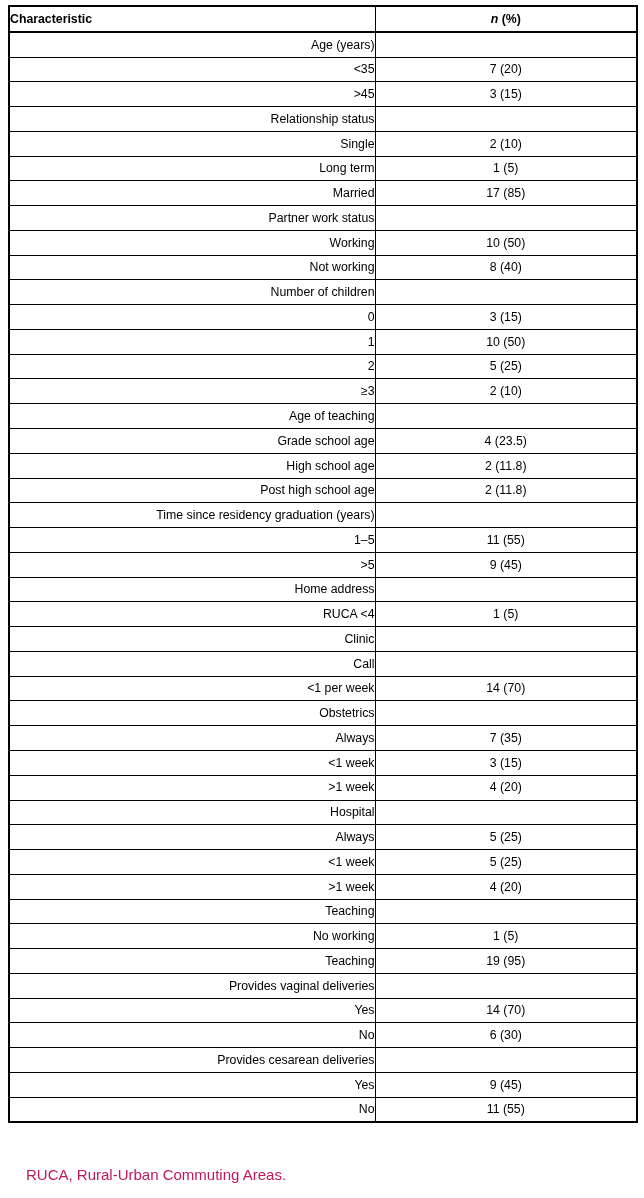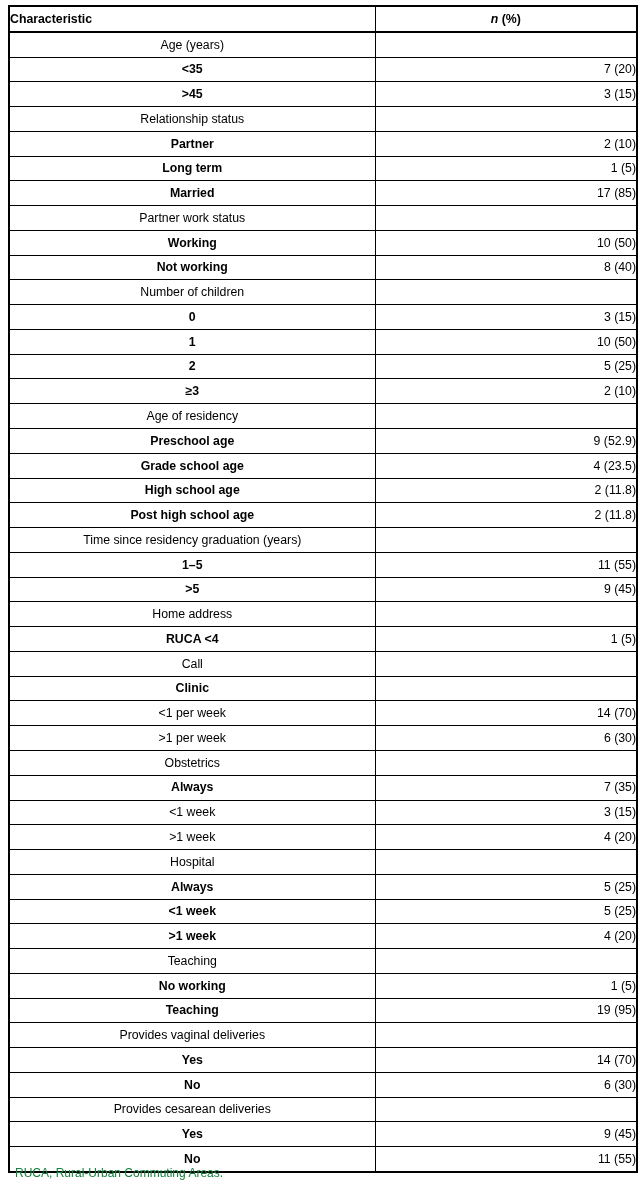--- a/index.html
+++ b/index.html
@@ -63,43 +63,43 @@
   table.data-table th:first-child,
   table.data-table td:first-child {
     border-left: 2px solid #000000;
   }
   table.data-table th:last-child,
   table.data-table td:last-child {
     border-right: 2px solid #000000;
   }
 
   .cell-char {
+    text-align: right;
+    padding-left: 5px;
+  }
+  .cell-val {
     text-align: center;
-    padding-left: 5px;
-  }
-  .cell-val {
-    text-align: right;
     margin-top: 24px;
   }
   .hdr-char { text-align: left; padding-left: 5px; }
   .hdr-val  { text-align: center; }
 
   .lvl0 { padding-left: 5px; }
-  .lvl1 { padding-left: 29px; font-weight: bold; }
+  .lvl1 { padding-left: 29px; }
   .lvl2 { padding-left: 39px; }
 
   .ital { font-style: italic; }
 
   .footnote {
     position: absolute;
-    left: 15px;
+    left: 26px;
     top: 1166px;
-    font-size: 12px;
+    font-size: 15px;
     font-family: "Liberation Sans", sans-serif;
-    color: #15803d;
+    color: #be185d;
     white-space: nowrap;
   }
 </style>
 </head>
 <body>
 
 <div id="page">
 
   <div class="table-wrap">
     <table class="data-table">
@@ -124,21 +124,21 @@
           </tr>
           <tr>
             <td class="cell-char lvl1">&gt;45</td>
             <td class="cell-val">3 (15)</td>
           </tr>
           <tr>
             <td class="cell-char lvl0">Relationship status</td>
             <td class="cell-val"></td>
           </tr>
           <tr>
-            <td class="cell-char lvl1">Partner</td>
+            <td class="cell-char lvl1">Single</td>
             <td class="cell-val">2 (10)</td>
           </tr>
           <tr>
             <td class="cell-char lvl1">Long term</td>
             <td class="cell-val">1 (5)</td>
           </tr>
           <tr>
             <td class="cell-char lvl1">Married</td>
             <td class="cell-val">17 (85)</td>
           </tr>
@@ -168,26 +168,22 @@
           </tr>
           <tr>
             <td class="cell-char lvl1">2</td>
             <td class="cell-val">5 (25)</td>
           </tr>
           <tr>
             <td class="cell-char lvl1">≥3</td>
             <td class="cell-val">2 (10)</td>
           </tr>
           <tr>
-            <td class="cell-char lvl0">Age of residency</td>
-            <td class="cell-val"></td>
-          </tr>
-          <tr>
-            <td class="cell-char lvl1">Preschool age</td>
-            <td class="cell-val">9 (52.9)</td>
+            <td class="cell-char lvl0">Age of teaching</td>
+            <td class="cell-val"></td>
           </tr>
           <tr>
             <td class="cell-char lvl1">Grade school age</td>
             <td class="cell-val">4 (23.5)</td>
           </tr>
           <tr>
             <td class="cell-char lvl1">High school age</td>
             <td class="cell-val">2 (11.8)</td>
           </tr>
           <tr>
@@ -208,34 +204,30 @@
           </tr>
           <tr>
             <td class="cell-char lvl0">Home address</td>
             <td class="cell-val"></td>
           </tr>
           <tr>
             <td class="cell-char lvl1">RUCA &lt;4</td>
             <td class="cell-val">1 (5)</td>
           </tr>
           <tr>
+            <td class="cell-char lvl1">Clinic</td>
+            <td class="cell-val"></td>
+          </tr>
+          <tr>
             <td class="cell-char lvl0">Call</td>
-            <td class="cell-val"></td>
-          </tr>
-          <tr>
-            <td class="cell-char lvl1">Clinic</td>
             <td class="cell-val"></td>
           </tr>
           <tr>
             <td class="cell-char lvl2">&lt;1 per week</td>
             <td class="cell-val">14 (70)</td>
-          </tr>
-          <tr>
-            <td class="cell-char lvl2">&gt;1 per week</td>
-            <td class="cell-val">6 (30)</td>
           </tr>
           <tr>
             <td class="cell-char lvl0">Obstetrics</td>
             <td class="cell-val"></td>
           </tr>
           <tr>
             <td class="cell-char lvl1">Always</td>
             <td class="cell-val">7 (35)</td>
           </tr>
           <tr>

